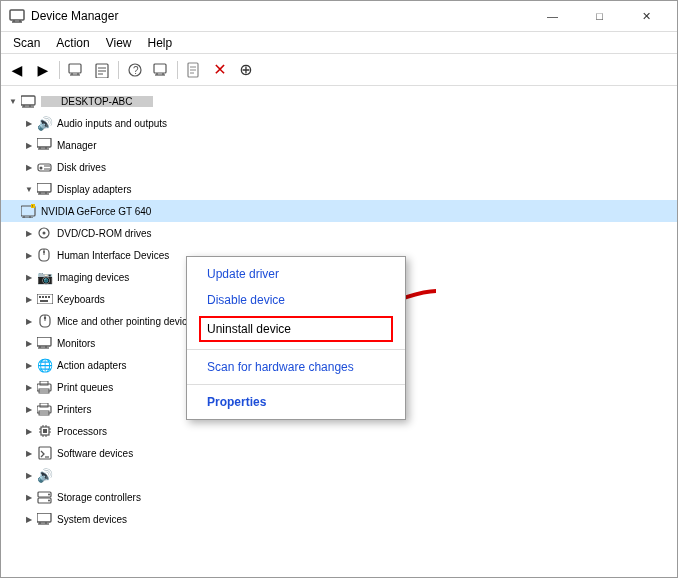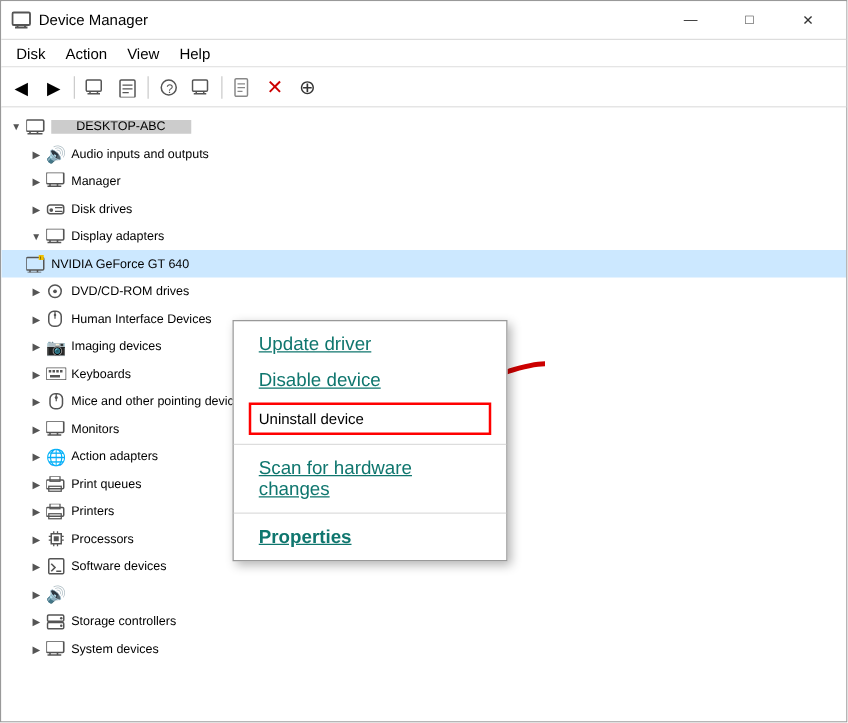--- a/index.html
+++ b/index.html
@@ -151,23 +151,22 @@
       background: #fff;
       border: 1px solid #999;
       box-shadow: 3px 3px 8px rgba(0,0,0,0.3);
       width: 220px;
       z-index: 100;
       padding: 4px 0;
     }
     .ctx-item {
       padding: 6px 20px;
       cursor: pointer;
-      font-size: 15px;
-      color: #0f766e;
-      text-decoration: underline;
+      font-size: 12px;
+      color: #1d4ed8;
     }
     .ctx-divider {
       height: 1px;
       background: #ddd;
       margin: 4px 0;
     }
     .ctx-item.bold { font-weight: bold; }
     .uninstall-box {
       border: 2px solid red;
       margin: 0 6px;
@@ -207,21 +206,21 @@
     </div>
     <span class="title-bar-text">Device Manager</span>
     <div class="window-controls">
       <button class="window-btn">—</button>
       <button class="window-btn">□</button>
       <button class="window-btn close">✕</button>
     </div>
   </div>
 
   <div class="menu-bar">
-    <div class="menu-item">Disk</div>
+    <div class="menu-item">Scan</div>
     <div class="menu-item">Action</div>
     <div class="menu-item">View</div>
     <div class="menu-item">Help</div>
   </div>
 
   <div class="toolbar">
     <button class="toolbar-btn">◀</button>
     <button class="toolbar-btn">▶</button>
     <div class="toolbar-sep"></div>
     <button class="toolbar-btn">

